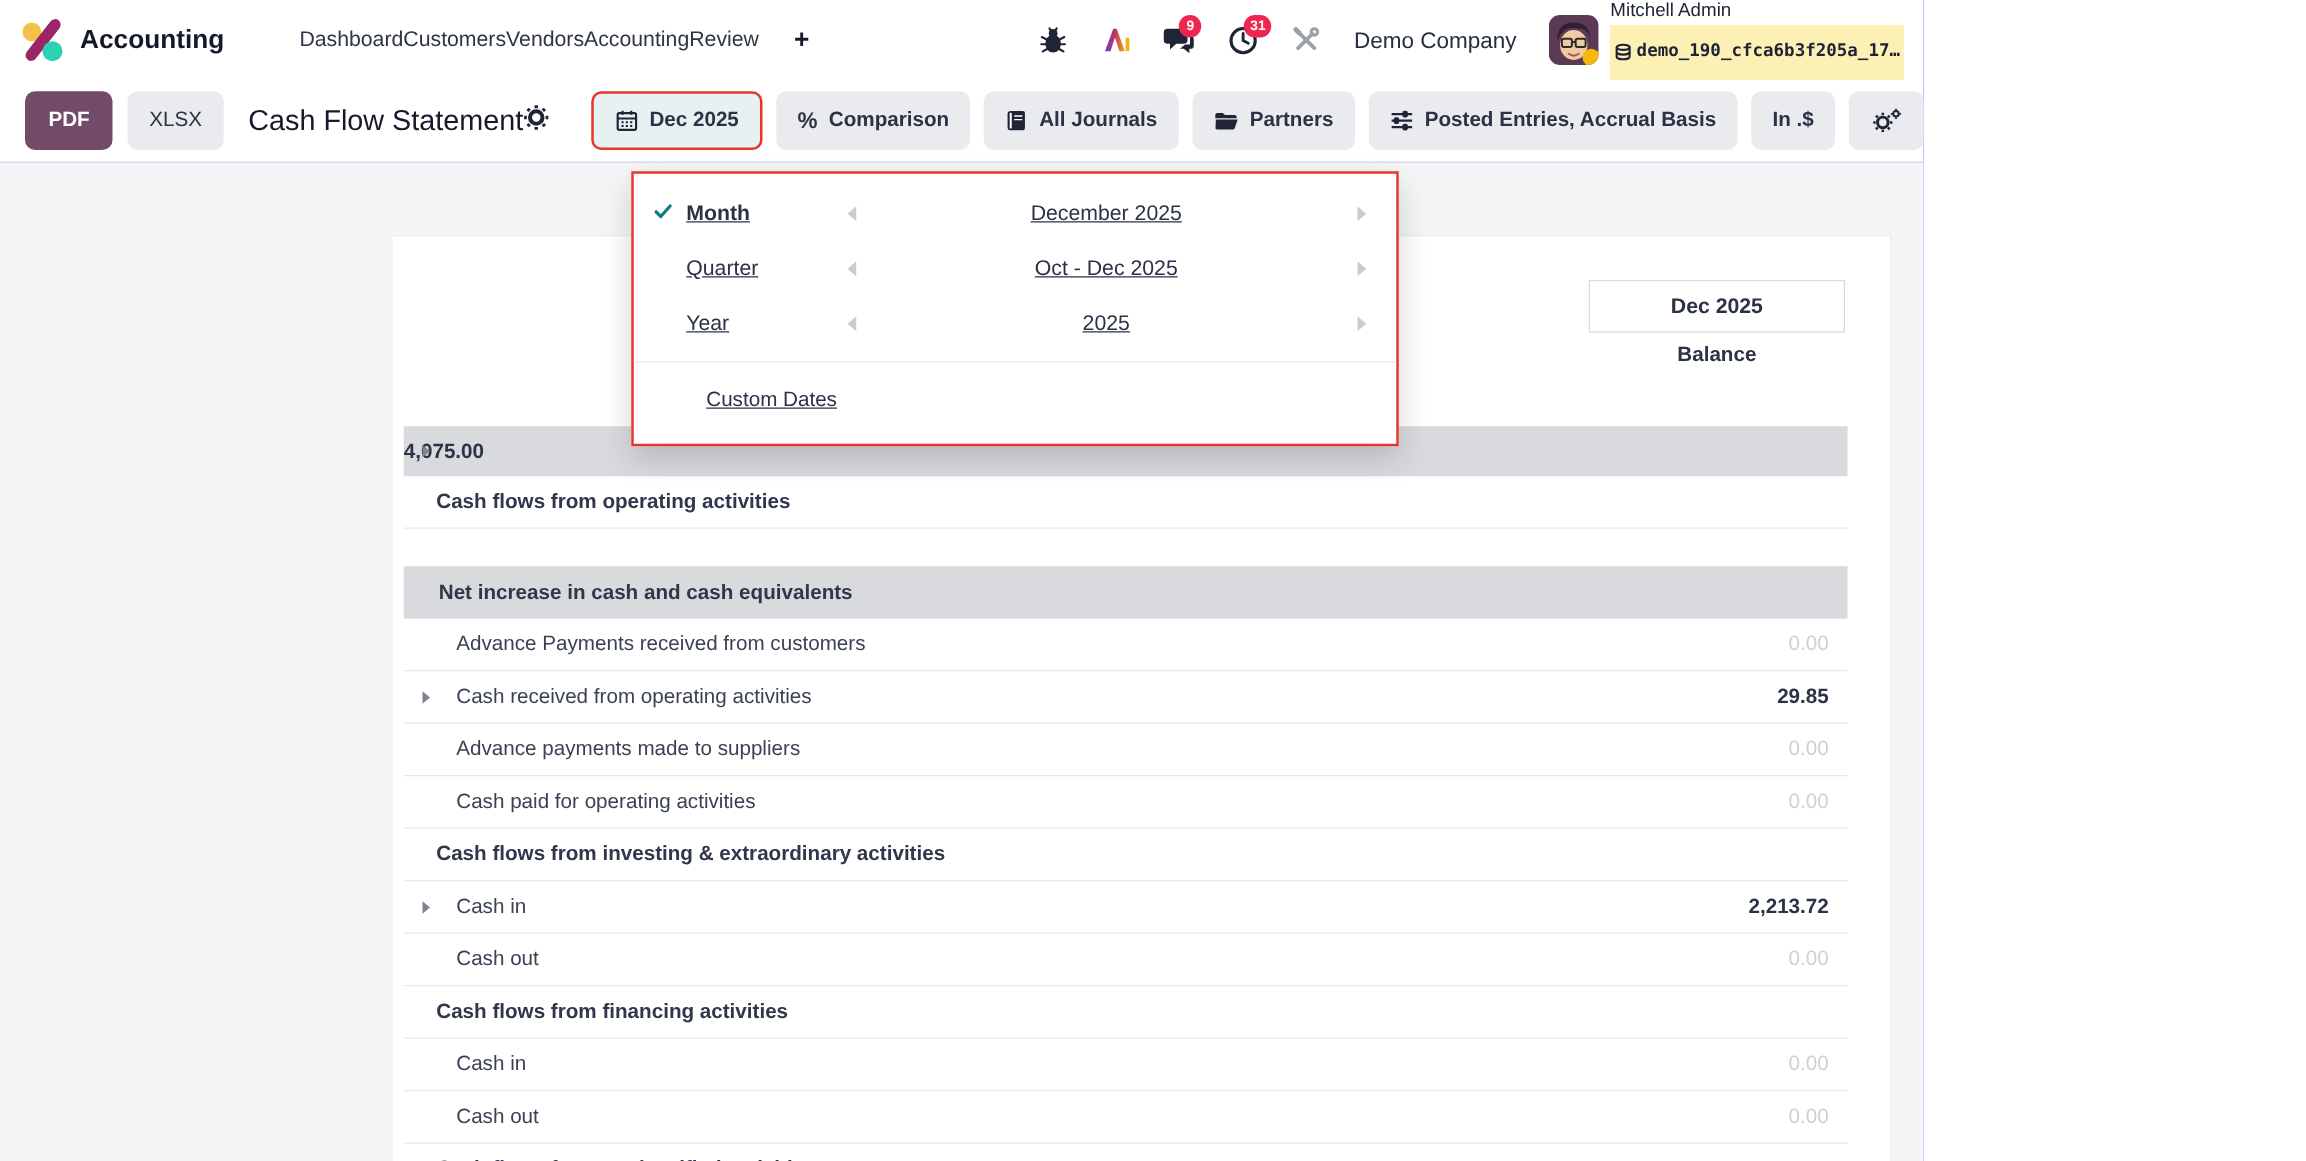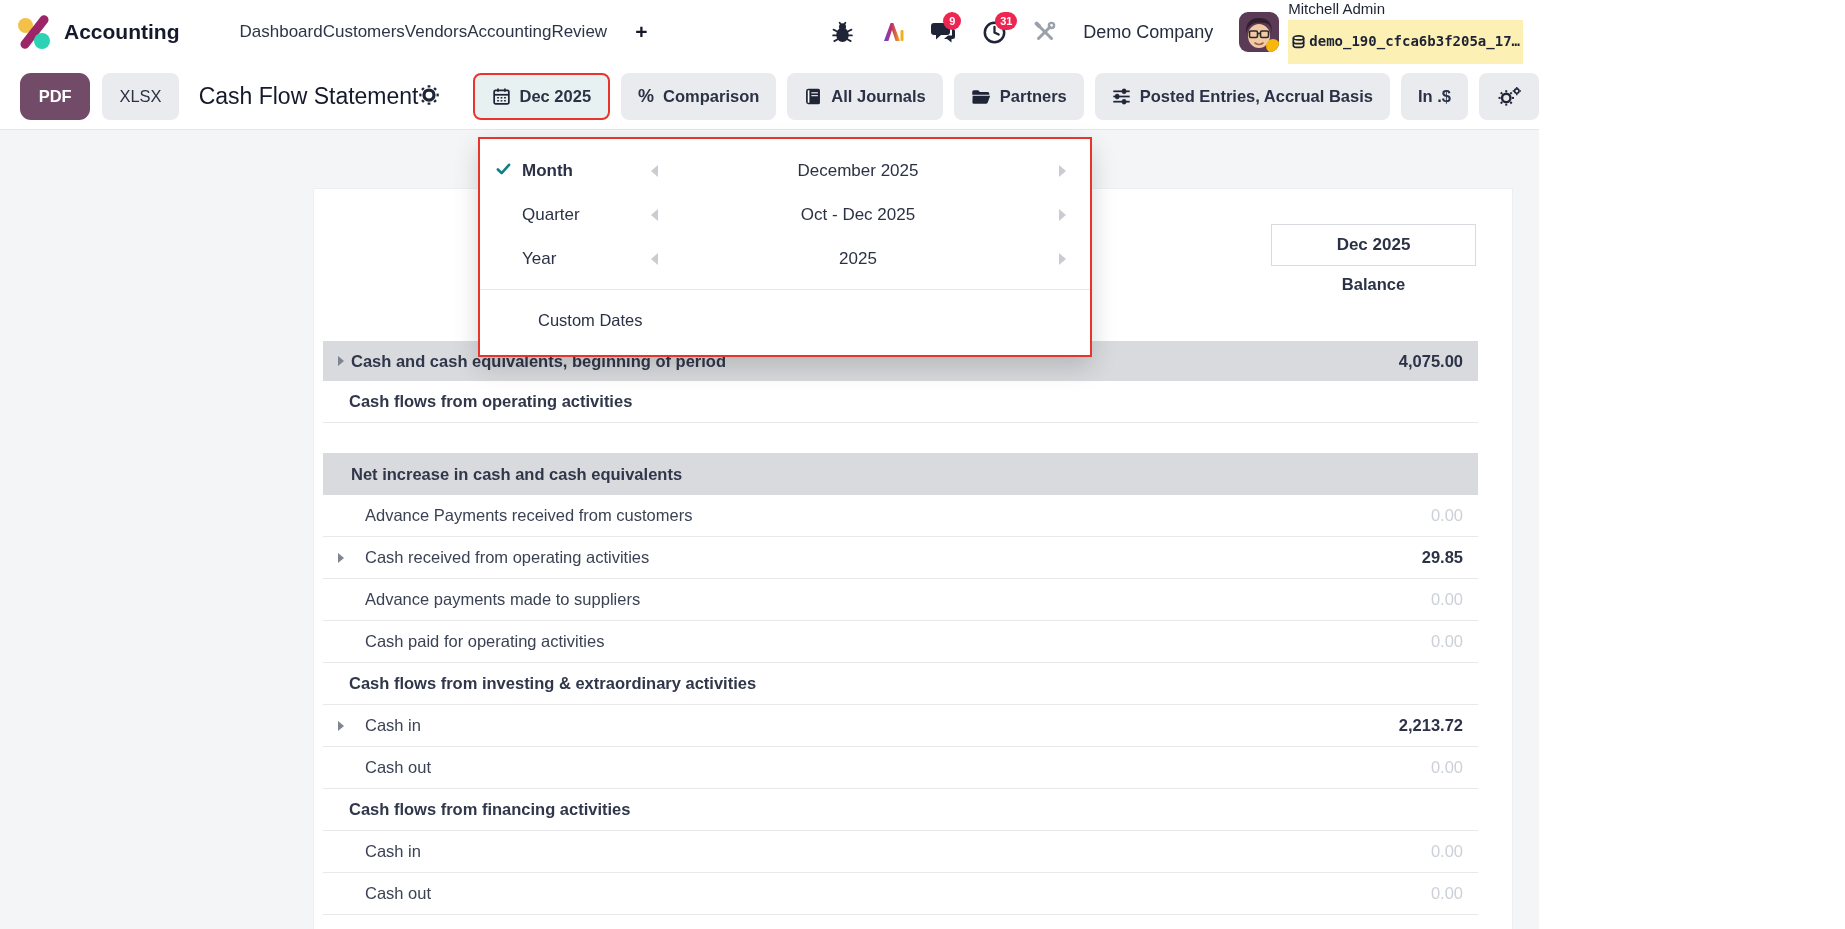--- a/index.html
+++ b/index.html
@@ -29,21 +29,21 @@
   .user-texts { display:flex; flex-direction:column; line-height:1.25; }
   .user-name { font-size:15px; color:#1d2335; }
   .db-badge { display:flex; align-items:center; gap:3px; background:#fdf0b4; padding:13px 3px; margin-top:1px;
               font-family:"DejaVu Sans Mono","Liberation Mono",monospace; font-weight:700; font-size:14px; color:#1d2335;
               max-width:235px; white-space:nowrap; overflow:hidden; }
 
   
   .toolbar { height:66px; display:flex; align-items:center; padding:0 0 0 20px; background:#fff; border-bottom:1px solid #e4e6ea; }
   .btn { height:47px; display:inline-flex; align-items:center; gap:9px; padding:0 17px; border-radius:8px;
          background:#e9ebef; color:#2b3245; font-size:16.5px; font-weight:600; cursor:pointer; white-space:nowrap; border:none; }
-  .btn-pdf { background:#714b67; color:#fff; font-weight:700; width:72px; justify-content:center;border-radius:11px; }
+  .btn-pdf { background:#714b67; color:#fff; font-weight:700; width:72px; justify-content:center; }
   .btn-xlsx { font-weight:400; margin-left:12px; }
   .title-wrap { display:flex; align-items:center; margin:0 34px 0 20px; }
   .page-title { font-size:23px; font-weight:500; color:#15192b; white-space:nowrap; }
   .btn-date { background:#e7f1f1; border:2px solid #e8352c; font-weight:700; }
   .tb-gap { margin-left:11px; }
   .pct-glyph { font-size:18px; font-weight:700; }
 
   
   .content { position:absolute; left:0; top:130px; width:1845px; height:799px; background:#f4f5f7; overflow:hidden; }
   .card { position:absolute; left:313px; top:58px; width:1200px; height:741px; background:#fff; border:1px solid #eceef1; border-bottom:none; }
@@ -61,22 +61,22 @@
   .trow .val { font-size:16.5px; font-weight:600; color:#2c3347; padding-right:15px; }
   .trow.muted .val { color:#ccd0d7; font-weight:400; }
   .t-banner { background:#d8dadd; border-bottom:none; height:40px; }
   .t-banner .lbl { padding-left:28px; font-weight:700; color:#30374a; }
   .t-banner .val { font-weight:700; }
   .t-banner.gap-before { margin-top:30px; height:42px; }
   .t-section .lbl { padding-left:26px; font-weight:700; color:#30374a; }
   .t-line .lbl { padding-left:42px; }
 
   
-  .dropdown { position:absolute; left:478px; top:137px; width:614px; height:220px; background:#fff;
-              border:2px solid #e8352c; box-shadow:0 10px 24px rgba(0,0,0,.16); z-index:50; padding-top:10px; }
+  .dropdown { position:absolute; left:505px; top:137px; width:614px; height:220px; background:#fff;
+              border:2px solid #e8352c; box-shadow:0 10px 24px rgba(0,0,0,.16); z-index:50; padding-top:10px;text-decoration:underline; }
   .drow { height:44px; display:flex; align-items:center; padding:0 16px; cursor:pointer; }
   .drow .chk { width:26px; visibility:hidden; }
   .drow.checked .chk { visibility:visible; }
   .drow .dlbl { width:120px; font-size:17px; color:#2b3245; }
   .drow.checked .dlbl { font-weight:700; }
   .arr { width:24px; display:flex; justify-content:center; cursor:pointer; }
   .arr-l { width:0; height:0; border-right:7px solid #c9ccd2; border-top:6px solid transparent; border-bottom:6px solid transparent; }
   .arr-r { width:0; height:0; border-left:7px solid #c9ccd2; border-top:6px solid transparent; border-bottom:6px solid transparent; }
   .dval { flex:1; text-align:center; font-size:17px; color:#2b3245; }
   .dd-divider { height:1px; background:#e6e8eb; margin:8px 0; }
@@ -301,21 +301,20 @@
 
   <div class="content">
     <div class="card">
       <div class="col-headbox">Dec 2025</div>
       <div class="col-subhead">Balance</div>
 
       <div class="report-body">
 
       <div class="trow t-banner has-caret">
             <span class="caret"></span>
-            <span class="lbl">Cash and cash equivalents, beginning of period</span>
             <span class="val">4,075.00</span>
           </div>
           <div class="trow t-section">
 
             <span class="lbl">Cash flows from operating activities</span>
             <span class="val"></span>
           </div>
           <div class="trow t-banner gap-before">
 
             <span class="lbl">Net increase in cash and cash equivalents</span>

